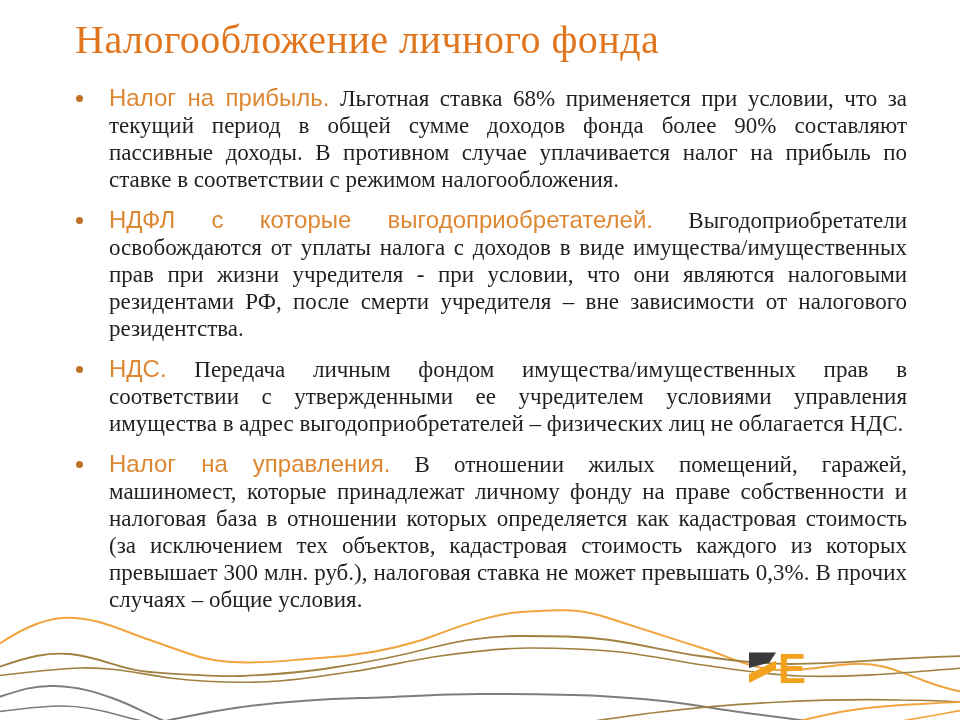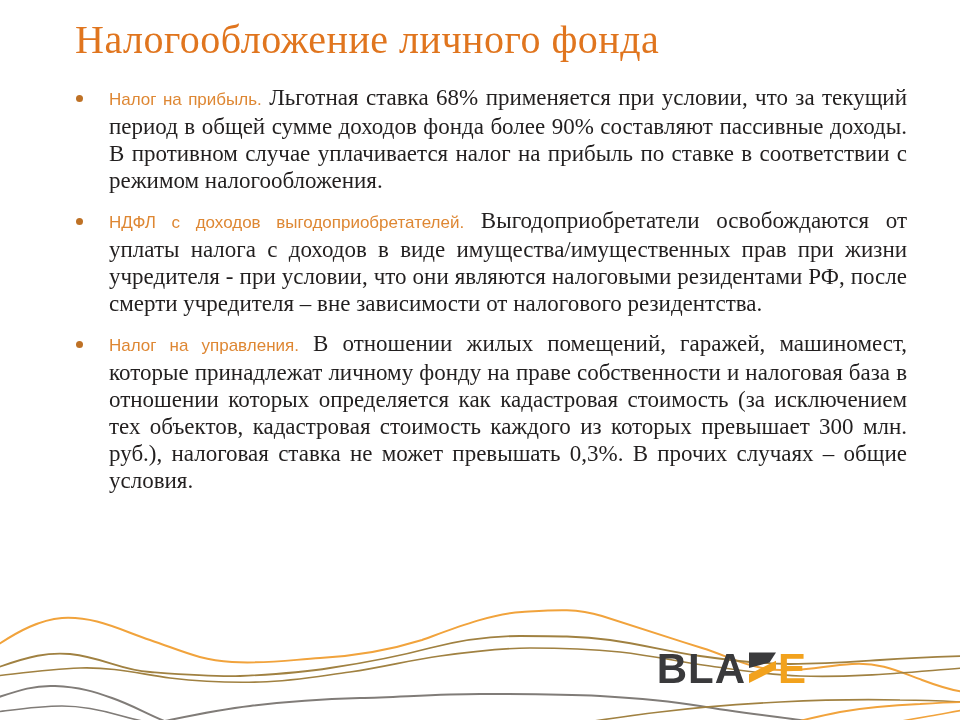--- a/index.html
+++ b/index.html
@@ -52,21 +52,21 @@
     position: absolute;
     left: 1px;
     top: 11px;
     width: 7px;
     height: 7px;
     border-radius: 50%;
     background: #BE7125;
   }
   .bullet .lead {
     font-family: "Liberation Sans", sans-serif;
-    font-size: 17px;
+    font-size: 24px;
     color: #DE8733;
   }
   .waves {
     position: absolute;
     left: 0;
     bottom: 0;
     width: 960px;
     height: 140px;
     pointer-events: none;
   }
@@ -116,22 +116,27 @@
   <h1 class="title">Налогообложение личного фонда</h1>
 
   <ul class="bullets">
     <li class="bullet">
       <span class="dot"></span>
       <span class="lead">Налог на прибыль.</span>
       <span class="text">Льготная ставка 68% применяется при условии, что за текущий период в общей сумме доходов фонда более 90% составляют пассивные доходы. В противном случае уплачивается налог на прибыль по ставке в соответствии с режимом налогообложения.</span>
     </li>
     <li class="bullet">
       <span class="dot"></span>
-      <span class="lead">НДФЛ с доходов выгодоприобретателей.</span>
+      <span class="lead">НДФЛ с которые выгодоприобретателей.</span>
       <span class="text">Выгодоприобретатели освобождаются от уплаты налога с доходов в виде имущества/имущественных прав при жизни учредителя - при условии, что они являются налоговыми резидентами РФ, после смерти учредителя – вне зависимости от налогового резидентства.</span>
+    </li>
+    <li class="bullet">
+      <span class="dot"></span>
+      <span class="lead">НДС.</span>
+      <span class="text">Передача личным фондом имущества/имущественных прав в соответствии с утвержденными ее учредителем условиями управления имущества в адрес выгодоприобретателей – физических лиц не облагается НДС.</span>
     </li>
     <li class="bullet">
       <span class="dot"></span>
       <span class="lead">Налог на управления.</span>
       <span class="text">В отношении жилых помещений, гаражей, машиномест, которые принадлежат личному фонду на праве собственности и налоговая база в отношении которых определяется как кадастровая стоимость (за исключением тех объектов, кадастровая стоимость каждого из которых превышает 300 млн. руб.), налоговая ставка не может превышать 0,3%. В прочих случаях – общие условия.</span>
     </li>
   </ul>
 
   <svg class="waves" viewBox="0 0 960 140" preserveAspectRatio="none" aria-hidden="true">
     <path d="M-4,66 C20,50 40,40 62,38 C95,36 120,50 150,60 C185,72 200,80 232,82 C265,84 290,80 320,78 C355,76 390,70 422,60 C455,48 490,34 522,32 C555,30 575,28 602,36 C640,48 670,58 702,68 C725,75 740,84 762,88 C795,94 820,86 852,84 C880,82 900,92 922,100 C938,106 950,110 964,112" stroke="#F1A33C" stroke-width="2"></path>
@@ -139,21 +144,20 @@
     <path d="M-4,96 C30,92 50,89 80,88 C115,87 140,94 170,98 C205,102 230,103 260,102 C295,101 320,96 350,92 C385,87 410,80 440,76 C475,71 500,68 530,68 C565,68 590,69 620,72 C655,76 680,82 710,86 C745,91 770,95 800,96 C855,98 910,92 964,88" stroke="#A08141" stroke-width="1.6"></path>
     <path d="M-4,118 C20,110 35,105 55,106 C80,107 95,112 112,118 C135,126 150,136 172,144" stroke="#807C78" stroke-width="2"></path>
     <path d="M150,144 C185,137 215,130 250,126 C290,121 325,119 360,118 C400,117 440,114 480,114 C520,114 560,114 600,116 C635,118 670,121 700,126 C735,132 770,136 800,140 C822,143 840,146 862,148" stroke="#807C78" stroke-width="2"></path>
     <path d="M-4,132 C20,129 40,126 62,126 C85,126 105,131 122,136 C140,141 155,144 172,146" stroke="#807C78" stroke-width="1.6"></path>
     <path d="M560,146 C595,141 625,136 660,132 C700,127 740,124 780,122 C820,120 860,119 900,120 C922,120 940,121 964,122" stroke="#A08141" stroke-width="1.6"></path>
     <path d="M770,148 C795,142 815,137 840,132 C868,127 895,125 920,124 C935,123 950,122 964,122" stroke="#F1A33C" stroke-width="1.8"></path>
     <path d="M878,146 C895,142 912,139 930,136 C942,134 952,132 964,130" stroke="#F1A33C" stroke-width="1.6"></path>
   </svg>
 
   <div class="logo" aria-label="BLAZE">
-    <span class="logo-dark">BLA</span>
     <span class="logo-z">
       <span class="z-top"></span>
       <span class="z-bot"></span>
     </span>
     <span class="logo-accent">E</span>
   </div>
 
 </div>
 
 </body></html>

